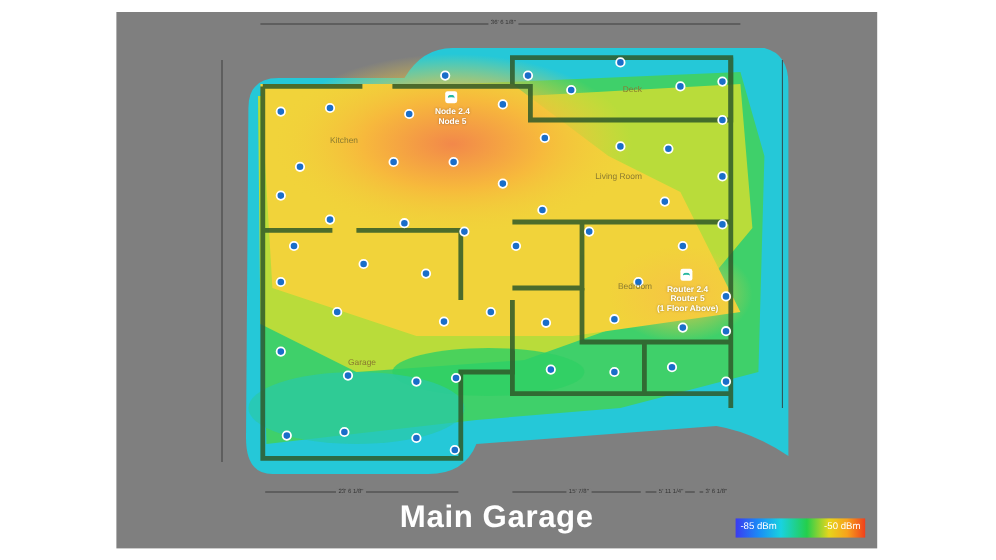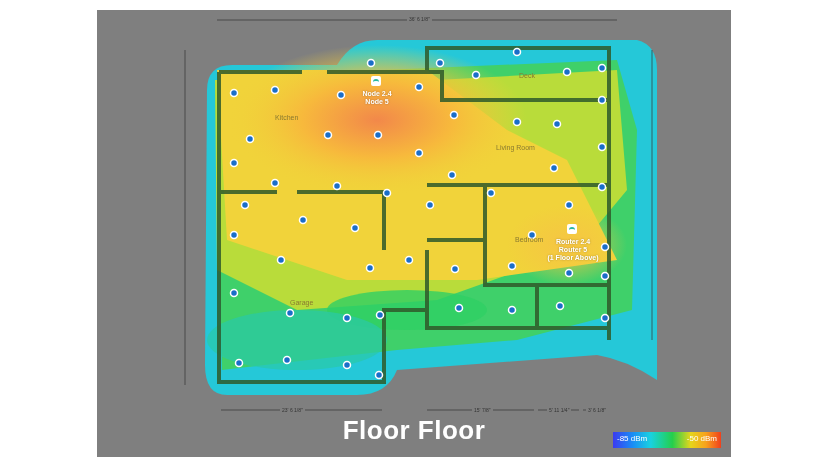--- a/index.html
+++ b/index.html
@@ -140,19 +140,19 @@
     <div>Router 5</div>
     <div>(1 Floor Above)</div>
   </div>
 
   <div class="dim" style="left:310px;top:6px;background:#7f7f7f;padding:0 2px;">36' 6 1/8"</div>
   <div class="dim" style="left:183px;top:397px;background:#7f7f7f;padding:0 2px;">23' 6 1/8"</div>
   <div class="dim" style="left:375px;top:397px;background:#7f7f7f;padding:0 2px;">15' 7/8"</div>
   <div class="dim" style="left:450px;top:397px;background:#7f7f7f;padding:0 2px;">5' 11 1/4"</div>
   <div class="dim" style="left:489px;top:397px;background:#7f7f7f;padding:0 2px;">3' 6 1/8"</div>
 
-  <div class="title">Floor Floor</div>
+  <div class="title">Main Garage</div>
 
   <div class="legend">
     <span class="lg-min">-85 dBm</span>
     <span class="lg-max">-50 dBm</span>
   </div>
 </div>
 
 </body></html>

